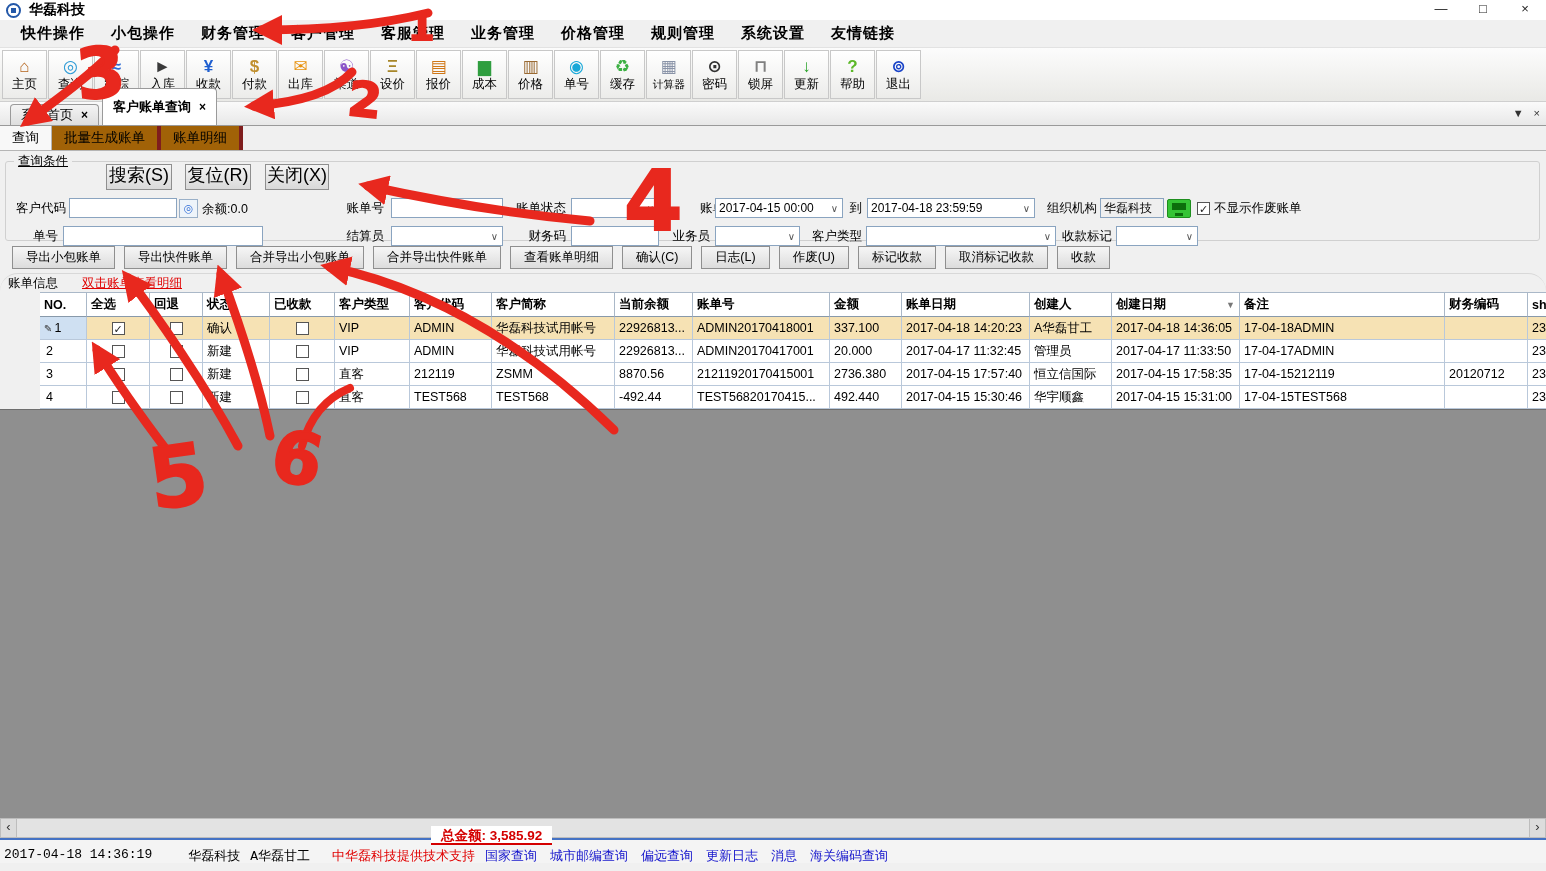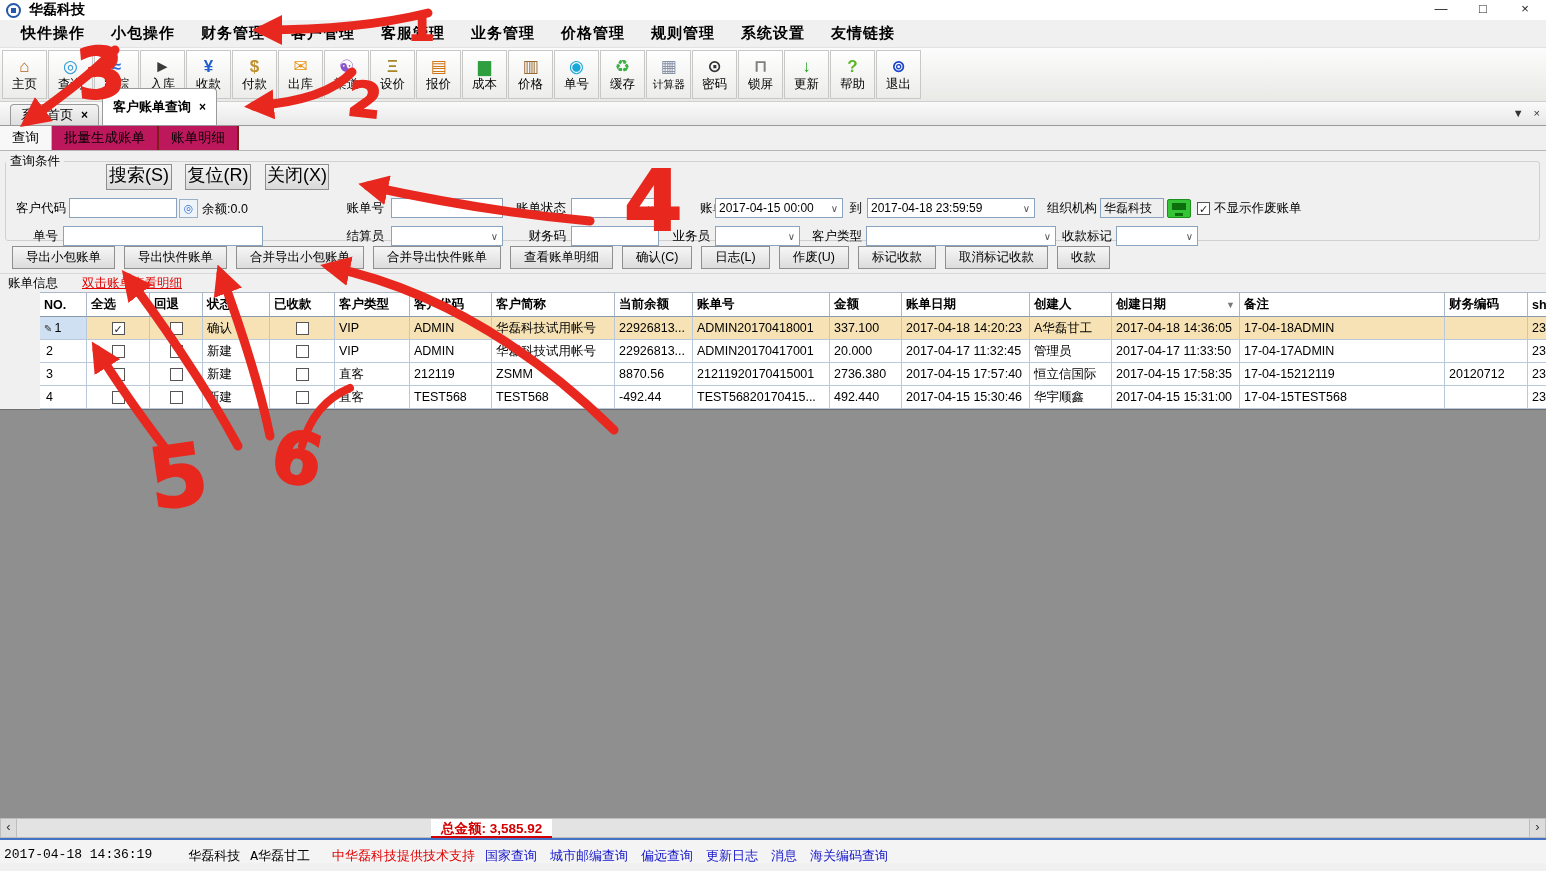--- a/index.html
+++ b/index.html
@@ -25,60 +25,60 @@
   .tool-label { font-size:12.5px; line-height:15px; white-space:nowrap; transform-origin:center; }
   .tool-label.small { transform:scale(.86); }
   
   .tabbar { height:24px; background:linear-gradient(#fafafa,#e8e8e8); display:flex; align-items:flex-end; padding-left:10px; border-bottom:1px solid #9a9a9a; position:relative; }
   .main-tab { height:21px; display:flex; align-items:center; padding:0 10px; border:1px solid #9a9a9a; border-bottom:none; border-radius:4px 4px 0 0; background:linear-gradient(#f4f4f4,#dedede); margin-right:3px; font-size:13px; }
   .main-tab.active { background:#fff; font-weight:bold; height:37px; }
   .tab-close { margin-left:8px; font-size:12px; font-weight:bold; }
   .tab-side-controls { position:absolute; right:6px; top:5px; display:flex; gap:10px; font-size:11px; color:#333; }
   
   .subtabbar { height:25px; background:#f0f0f0; border-bottom:1px solid #b5b5b5; display:flex; align-items:flex-end; }
-  .sub-tab { height:24px; padding:0 12px; display:flex; align-items:center; font-size:13.5px; border-right:2px solid #7f1d1d; background:#be185d; }
+  .sub-tab { height:24px; padding:0 12px; display:flex; align-items:center; font-size:13.5px; border-right:4px solid #7f1d1d; background:#a16207; }
   .sub-tab.active { background:#f8f8f8; border-right:1px solid #b5b5b5; font-weight:400; }
   
   fieldset.querybox { position:relative; margin:2px 6px 0 5px; height:88px; border:1px solid #d0d0d0; border-radius:3px; }
-  fieldset.querybox legend { font-size:12.5px; padding:0 4px; }
+  fieldset.querybox legend { font-size:12.5px; margin-left:8px; padding:0 4px;text-decoration:underline; }
   .q-btn { position:absolute; height:26px; border:1px solid #8f8f8f; background:linear-gradient(#f4f4f4,#d9d9d9); font-size:18px; text-align:center; line-height:20px; }
   .q-label { position:absolute; font-size:12.5px; text-align:right; line-height:20px; white-space:nowrap; }
   .q-input { position:absolute; height:20px; border:1px solid #8aa4c0; background:#fff; font-size:12px; padding:0 3px; line-height:18px; }
   .q-select { position:absolute; height:20px; border:1px solid #8aa4c0; background:#fff; display:flex; align-items:center; font-size:12px; padding-left:3px; }
   .q-select .chev { margin-left:auto; padding-right:4px; color:#555; font-size:10px; }
   .mini-btn { position:absolute; width:19px; height:19px; border:1px solid #9ab0c8; background:#eef4fa; font-size:11px; text-align:center; line-height:17px; color:#2e6bd6; }
   .monitor-icon { position:absolute; width:24px; height:19px; background:#35c435; border:1px solid #1e8e1e; border-radius:2px; }
   .monitor-icon::after { content:""; position:absolute; left:4px; top:3px; right:4px; bottom:7px; background:#0c6e0c; }
   .monitor-icon::before { content:""; position:absolute; left:7px; bottom:1px; right:7px; height:3px; background:#0c6e0c; }
   .checkbox { width:13px; height:13px; border:1px solid #555; background:#fff; display:inline-block; text-align:center; line-height:12px; font-size:11px; color:#222; }
   .q-check { position:absolute; display:flex; align-items:center; gap:4px; font-size:12.5px; }
   
   .actions { height:32px; display:flex; align-items:center; padding-left:12px; gap:9px; }
   .action-btn { height:23px; border:1px solid #8f8f8f; background:linear-gradient(#f6f6f6,#dcdcdc); font-size:12.5px; padding:0 13px; line-height:21px; white-space:nowrap; }
   
-  .gridsection { height:565px; display:flex; flex-direction:column; border-top:1px solid #d8d8d8; }
+  .gridsection { height:565px; display:flex; flex-direction:column; border-top:1px solid #d8d8d8;border-radius:18px; }
   .grid-caption { height:18px; display:flex; align-items:center; padding-left:8px; gap:24px; }
   .grid-caption .cap { font-size:12.5px; }
   .grid-caption .hint { color:#e00000; font-size:12.5px; text-decoration:underline; }
   .gtable { width:1546px;padding-left:40px; }
   .grow { display:grid; grid-template-columns:47px 63px 53px 67px 65px 75px 82px 123px 78px 137px 72px 128px 82px 128px 205px 83px 58px; }
   .gcell { border-right:1px solid #b9c8da; border-bottom:1px solid #b9c8da; padding:0 4px; display:flex; align-items:center; overflow:hidden; white-space:nowrap; font-size:12.5px; background:#fff; }
   .ghead .gcell { height:25px; font-weight:bold; background:#fff; border-right:1px solid #aab8c8; border-bottom:1px solid #8899aa; border-top:1px solid #aab8c8; }
   .ghead .sort { margin-left:auto; font-size:9px; color:#777; }
   .grow.body .gcell { height:23px; }
   .grow.hl .gcell { background:#f6e2b4; }
   .grow.hl .gcell.rowno { background:#cfe0f2; }
   .gcell.cb-cell { justify-content:center; }
   .edit-mark { font-size:10px; margin-right:2px; color:#333; }
   .grid-void { flex:1; background:#8f8f8f; border-top:1px solid #6e6e6e; }
   
   .hscroll { height:20px; background:#e3e3e3; border:1px solid #bdbdbd; display:flex; align-items:center; position:relative; }
   .scroll-btn { width:16px; height:18px; background:#dcdcdc; border-right:1px solid #bdbdbd; text-align:center; line-height:16px; font-size:13px; color:#333; }
   .scroll-btn.right { margin-left:auto; border-left:1px solid #bdbdbd; border-right:none; }
-  .total-chip { position:absolute; left:430px; top:0; height:19px; background:#fff; padding:0 10px; color:#d40000; font-size:13.5px; font-weight:bold; line-height:19px; border-bottom:2px solid #d40000; }
+  .total-chip { position:absolute; left:430px; top:7px; height:19px; background:#fff; padding:0 10px; color:#d40000; font-size:13.5px; font-weight:bold; line-height:19px; border-bottom:2px solid #d40000; }
   
   .statusbar { height:25px; border-top:2px solid #4472c4; background:#f4f4f4; display:flex; align-items:flex-start; padding:7px 0 0 4px; font-size:13px; white-space:nowrap; overflow:hidden; }
   .statusbar .sep { width:26px; }
   .statusbar .gap { width:12px; }
   .status-red { color:#e00000; }
   .status-link { color:#1515cc; margin-right:13px; }
   .status-plain { margin-right:10px;font-family:Liberation Mono, monospace; }
   
   .anno { position:absolute; left:0; top:0; width:1546px; height:871px; pointer-events:none; z-index:50; }
 </style>

